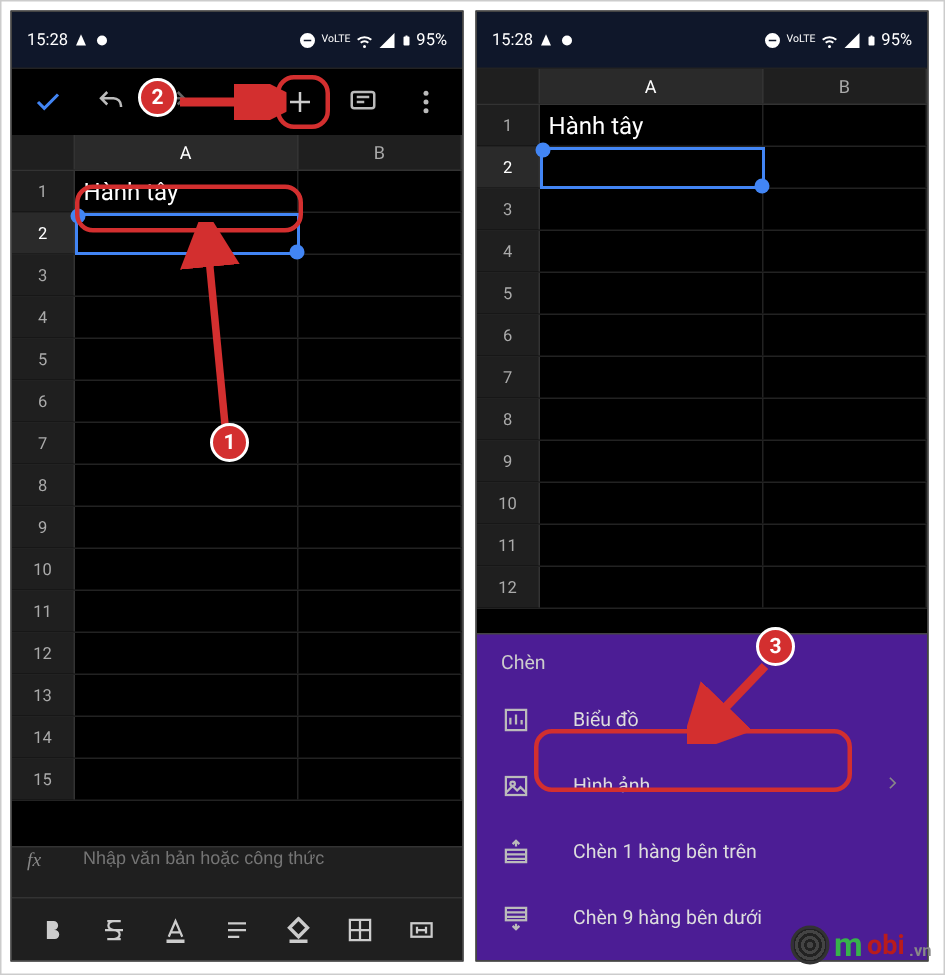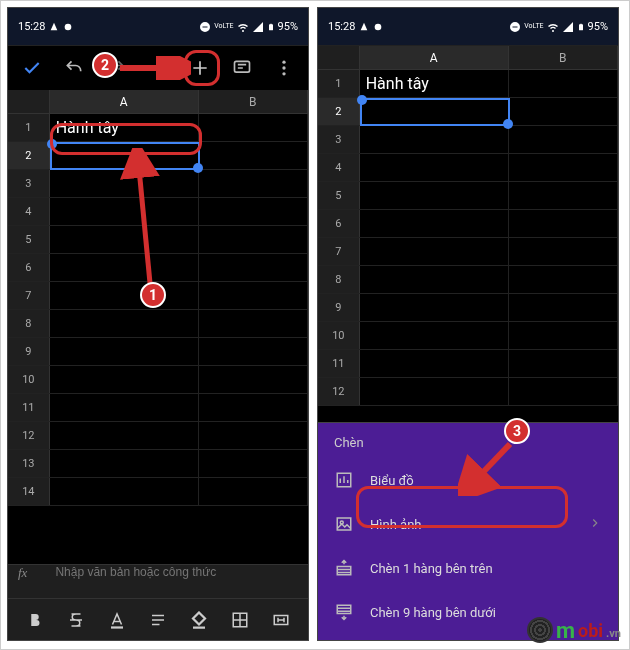--- a/index.html
+++ b/index.html
@@ -173,21 +173,21 @@
     padding-bottom: 6px;
   }
   .insert-title {
     padding: 12px 16px 8px;
     font-size: 13px;
     color: #ccc;
   }
   .insert-item {
     display: flex;
     align-items: center;
-    gap: 16px;
+    gap: 28px;
     padding: 12px 16px;
     font-size: 13px;
     color: #ddd;
     cursor: pointer;
     position: relative;
   }
   .insert-item .ii-icon {
     width: 20px; height: 20px;
     display: flex; align-items: center; justify-content: center;
     color: #bbb;
@@ -383,20 +383,25 @@
             <div class="cell col-A"></div>
             <div class="cell col-B"></div>
           </div>
           <div class="row">
             <div class="rownum">13</div>
             <div class="cell col-A"></div>
             <div class="cell col-B"></div>
           </div>
           <div class="row">
             <div class="rownum">14</div>
+            <div class="cell col-A"></div>
+            <div class="cell col-B"></div>
+          </div>
+          <div class="row">
+            <div class="rownum">15</div>
             <div class="cell col-A"></div>
             <div class="cell col-B"></div>
           </div>
         </div>
 
       <div class="sel" style="left:42px; top:52px; width:150px; height:28px;">
         <div class="handle h-tl"></div>
         <div class="handle h-br"></div>
       </div>
     </div>

